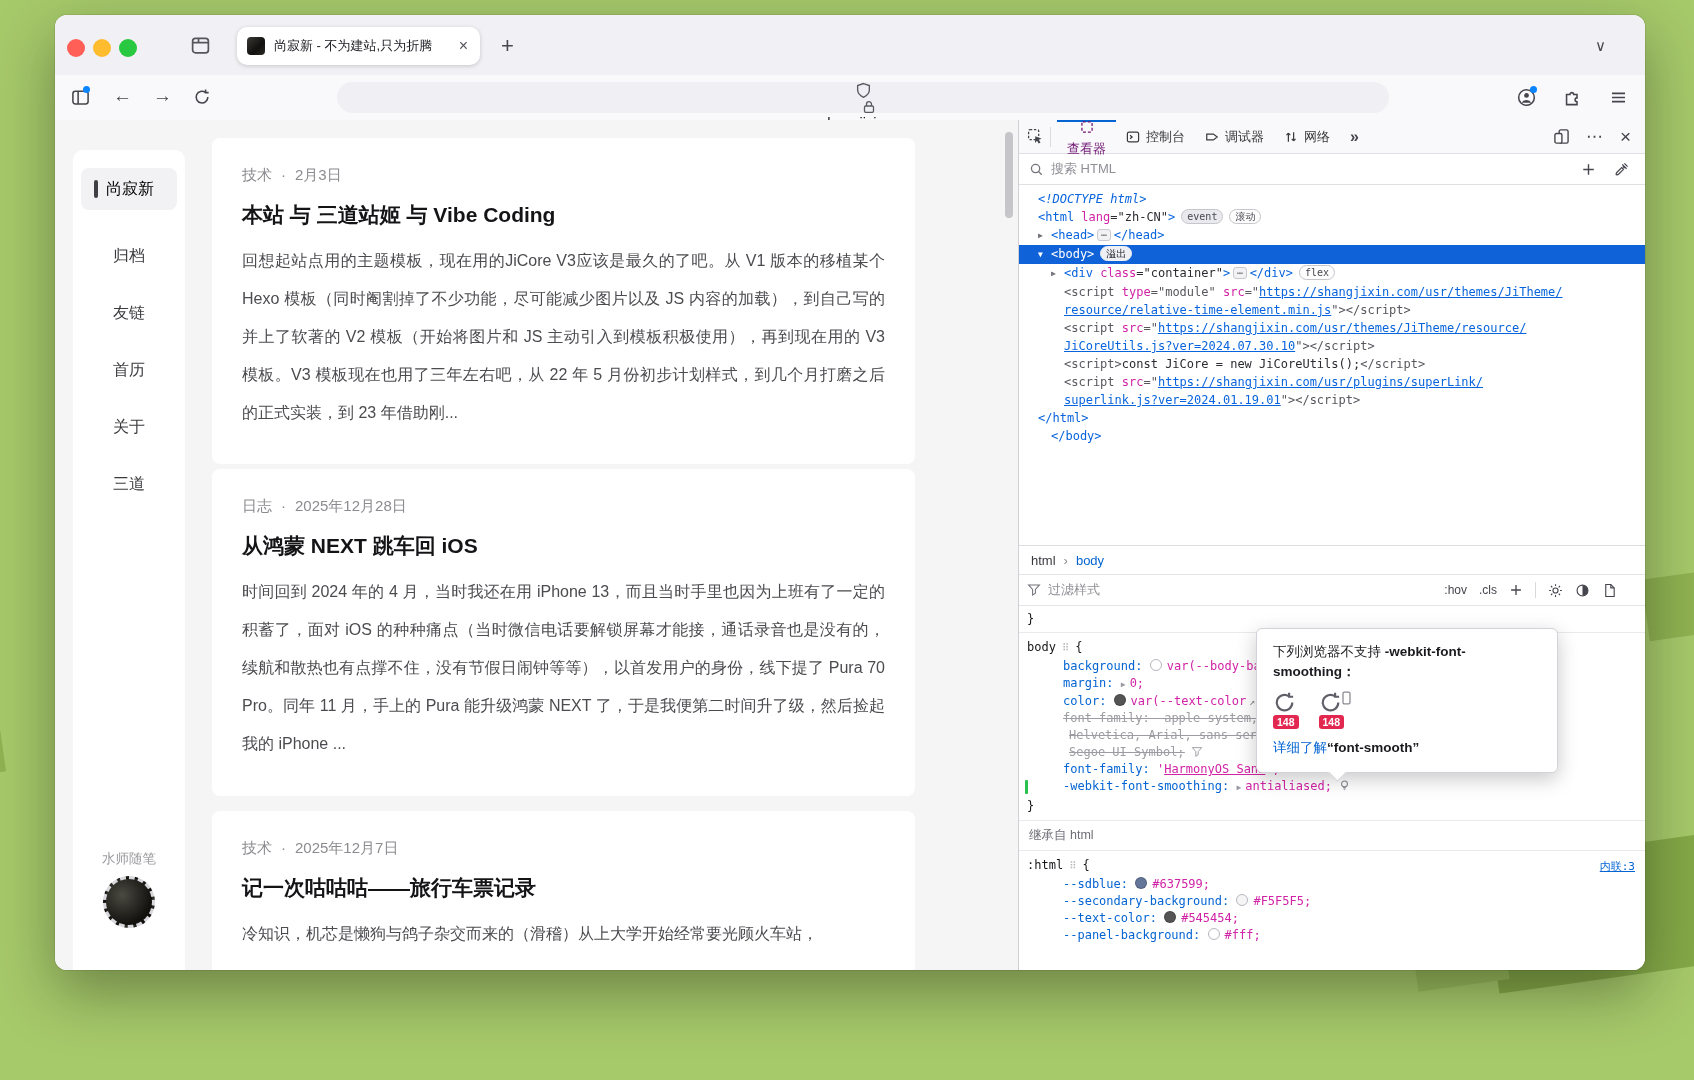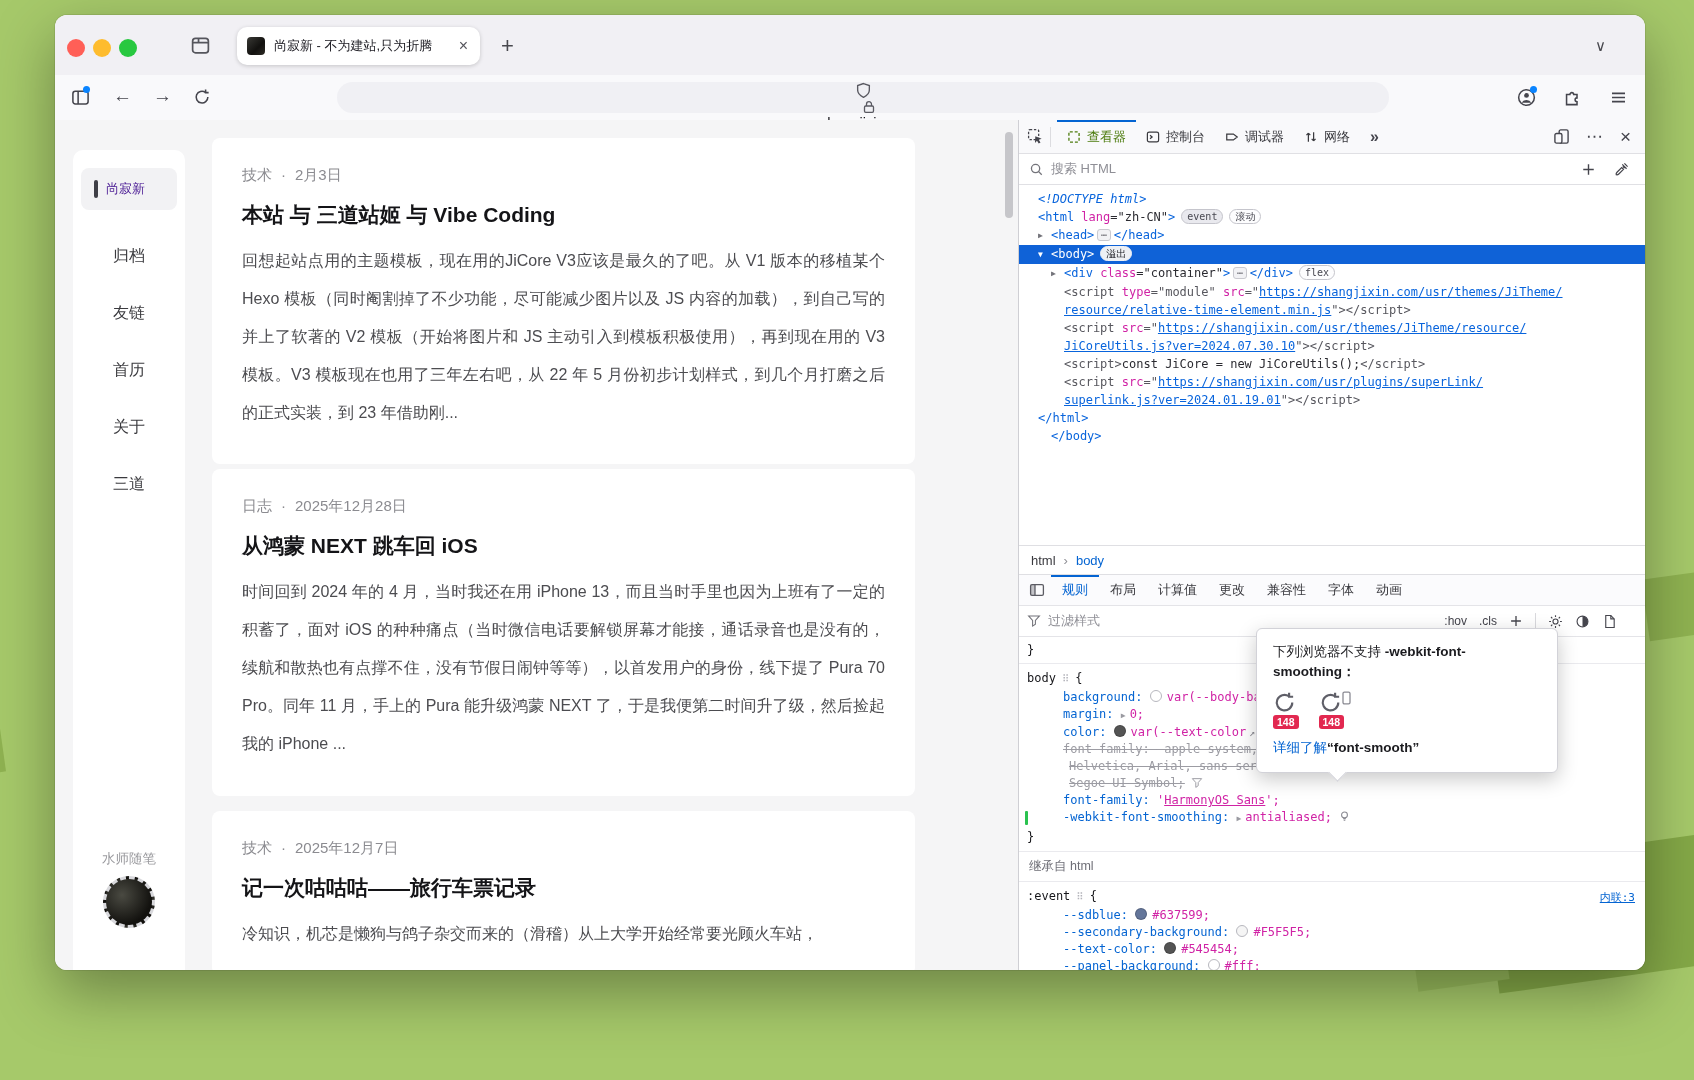--- a/index.html
+++ b/index.html
@@ -29,40 +29,40 @@
   .dot{position:absolute;width:7px;height:7px;border-radius:50%;background:#0a84ff;}
   .urlbar{position:absolute;left:282px;top:7px;width:1052px;height:31px;background:#f0f0f4;border-radius:16px;
     display:flex;align-items:center;padding:0 14px;box-sizing:border-box;color:#5a5a62;flex-direction:column;}
   .url-text{margin-left:10px;font-size:14.5px;color:#15141a;flex:1;}
   
   .content{position:absolute;left:0;top:105px;width:100%;height:850px;display:flex;overflow:hidden;}
   .page{position:relative;width:963px;height:100%;background:#f5f5f6;flex:none;overflow:hidden;}
   .blognav{position:absolute;left:18px;top:30px;width:112px;height:835px;background:#fff;border-radius:10px;}
   .bn-active{margin:18px 8px 0;height:42px;border-radius:8px;background:#f2f2f4;display:flex;align-items:center;}
   .bn-bar{width:4px;height:18px;border-radius:2px;background:#3f3f46;margin-left:13px;}
-  .bn-site{margin-left:8px;font-size:13px;color:#4c1d95;font-weight:500;}
+  .bn-site{margin-left:8px;font-size:16px;color:#000000;font-weight:500;}
   .bn-item{margin-top:36px;text-align:center;font-size:16px;color:#3a3a3e;}
   .bn-footer{position:absolute;top:700px;width:100%;text-align:center;font-size:13.5px;color:#9a9a9e;}
   .bn-avatar{position:absolute;top:726px;left:50%;margin-left:-26px;width:46px;height:46px;border-radius:50%;
     background:radial-gradient(circle at 35% 35%,#4a4a42,#12110e 70%);border:3px dashed #d8d8dc;}
   .card{position:absolute;left:157px;width:703px;background:#fff;border-radius:8px;padding:28px 30px;box-sizing:border-box;overflow:hidden;}
   .meta{font-size:15px;color:#8b8b90;}
   .meta .mdot{margin:0 9px;}
   .atitle{margin-top:16px;font-size:21px;font-weight:700;color:#141417;}
   .aexcerpt{margin-top:13px;font-size:16px;line-height:38px;color:#4c4c50;text-align:justify;}
   .pg-scroll{position:absolute;right:5px;top:12px;width:8px;height:86px;border-radius:4px;background:#c6c6ca;}
   
   .devtools{position:relative;width:627px;height:100%;background:#fff;border-left:1px solid #cfcfd4;flex:none;
     display:flex;flex-direction:column;box-sizing:border-box;}
   .dt-toolbar{height:33px;flex:none;background:#f9f9fb;border-bottom:1px solid #e0e0e4;display:flex;align-items:center;}
   .dt-pick{margin-left:8px;color:#45454d;display:flex;}
   .dt-sep{width:1px;height:20px;background:#dcdce0;margin:0 6px;}
   .dt-tabs{display:flex;height:100%;}
   .dt-tab{display:flex;align-items:center;gap:6px;padding:0 10px;font-size:13px;color:#3a3a3f;height:100%;box-sizing:border-box;}
-  .dt-tab.on{color:#4d7c0f;box-shadow:inset 0 2px 0 0 #0464d2;}
+  .dt-tab.on{color:#701a75;box-shadow:inset 0 2px 0 0 #0464d2;flex-direction:column;}
   .dt-more{margin-left:10px;font-size:16px;color:#45454d;font-weight:700;}
   .dt-right{margin-left:auto;display:flex;align-items:center;gap:16px;padding-right:14px;color:#45454d;}
   .dt-meatball{font-size:17px;letter-spacing:1px;}
   .dt-close{font-size:19px;}
   .dt-search{height:30px;flex:none;border-bottom:1px solid #e0e0e4;display:flex;align-items:center;}
   .dt-search .ph{margin-left:7px;font-size:13px;color:#8f8f96;}
   .dt-search .mag{margin-left:10px;color:#73737a;display:flex;}
   .dt-sright{margin-left:auto;display:flex;gap:18px;padding-right:16px;color:#45454d;}
   .markup{height:355px;flex:none;padding-top:5px;font-family:"DejaVu Sans Mono",monospace;font-size:12px;line-height:18px;overflow:hidden;}
   .mk{white-space:pre;overflow:hidden;}
@@ -358,38 +358,20 @@
             <div class="mk" style="padding-left: 19px;"><span class="c-tag">&lt;/html&gt;</span></div>
             <div class="mk" style="padding-left: 32px;"><span class="c-tag">&lt;/body&gt;</span></div>
           </div>
 
         <div class="crumbs">
           <span class="cr-a">html</span>
           <span class="cr-sep">›</span>
           <span class="cr-b">body</span>
         </div>
 
-        <div class="sidetabs">
-          <span class="st-toggle">
-            <svg width="16" height="16" viewBox="0 0 16 16" fill="none" stroke="currentColor" stroke-width="1.3">
-              <rect x="1.6" y="2.6" width="12.8" height="10.8" rx="1.4"></rect>
-                <path d="M6 2.6v10.8"></path>
-                <path d="M1.6 2.6H6v10.8H1.6z" fill="currentColor" stroke="none" opacity=".35"></path>
-            </svg>
-          </span>
-          <div style="display:flex;height:100%;" id="side-tabs">
-              <div class="st-tab on">规则</div>
-              <div class="st-tab">布局</div>
-              <div class="st-tab">计算值</div>
-              <div class="st-tab">更改</div>
-              <div class="st-tab">兼容性</div>
-              <div class="st-tab">字体</div>
-              <div class="st-tab">动画</div>
-            </div>
-        </div>
 
         <div class="filterrow">
           <span class="fun">
             <svg width="14" height="14" viewBox="0 0 16 16" fill="none" stroke="currentColor" stroke-width="1.2">
               <path d="M1.8 2.2h12.4L9.6 7.4v4.2l-3.2 2.2V7.4z"></path>
             </svg>
           </span>
           <span class="ph">过滤样式</span>
           <div class="fl-right">
             <span>:hov</span>
@@ -437,21 +419,21 @@
                 <div class="rp"><span class="rp-n">font-family</span><span class="rp-n">: </span><span class="rp-v">'</span><span class="rp-vl">HarmonyOS Sans</span><span class="rp-v">';</span></div>
                 <div class="rp chg"><span class="rp-n">-webkit-font-smoothing</span><span class="rp-n">: </span><span class="rp-ar">▶</span><span class="rp-v">antialiased;</span><span class="rp-ico"><svg width="13" height="13" viewBox="0 0 16 16" fill="none" stroke="currentColor" stroke-width="1.3">
                       <circle cx="8" cy="6" r="3.6"></circle>
                       <path d="M6.4 10.6h3.2M7 12.6h2"></path>
                     </svg></span></div>
               </div>
             <div class="rl-sel">}</div>
           </div>
           <div class="rl-inherit">继承自 html</div>
           <div class="rl-rule">
-            <div class="rl-sel"><span>:event</span><span class="rl-dots">⠿</span><span>{</span></div>
+            <div class="rl-sel"><span>:html</span><span class="rl-dots">⠿</span><span>{</span></div>
             <a class="rl-link">内联:3</a>
             <div id="root-props">
                 <div class="rp"><span class="rp-n">--sdblue</span><span class="rp-n">: </span><span class="sw" style="background: rgb(99, 117, 153); border: 1px solid rgba(0, 0, 0, 0.18);"></span><span class="rp-v">#637599;</span></div>
                 <div class="rp"><span class="rp-n">--secondary-background</span><span class="rp-n">: </span><span class="sw" style="background: rgb(245, 245, 245); border: 1px solid rgb(183, 183, 190);"></span><span class="rp-v">#F5F5F5;</span></div>
                 <div class="rp"><span class="rp-n">--text-color</span><span class="rp-n">: </span><span class="sw" style="background: rgb(84, 84, 84); border: 1px solid rgba(0, 0, 0, 0.18);"></span><span class="rp-v">#545454;</span></div>
                 <div class="rp"><span class="rp-n">--panel-background</span><span class="rp-n">: </span><span class="sw" style="background: rgb(255, 255, 255); border: 1px solid rgb(183, 183, 190);"></span><span class="rp-v">#fff;</span></div>
               </div>
           </div>
         </div>
 

